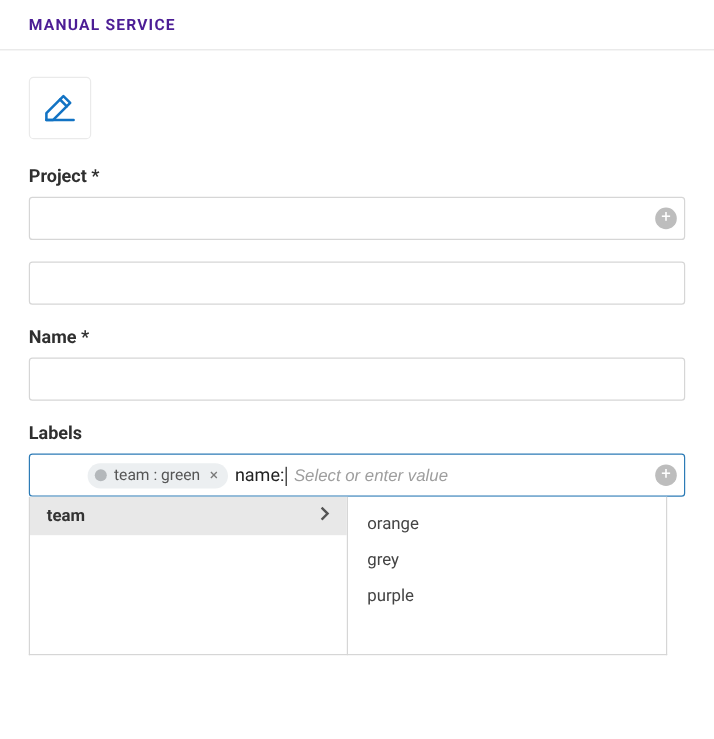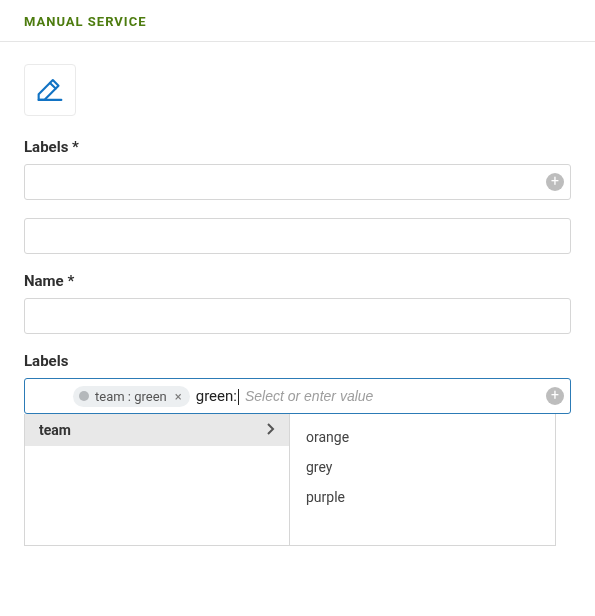--- a/index.html
+++ b/index.html
@@ -1,18 +1,18 @@
 <!DOCTYPE html>
 <html><head>
 <meta charset="utf-8">
 <style>
   * { box-sizing: border-box; margin: 0; padding: 0; }
   html, body { width: 595px; height: 616px; font-family: -apple-system, "Segoe UI", Roboto, "Helvetica Neue", Arial, sans-serif; background: #fff; color: #333; }
   .header { border-bottom: 1px solid #e5e5e5; padding: 14px 24px 12px; }
-  .header-title { font-size: 13px; font-weight: 700; letter-spacing: 1px; color: #4d7c0f; text-transform: uppercase; }
+  .header-title { font-size: 13px; font-weight: 700; letter-spacing: 1px; color: #4c1d95; text-transform: uppercase; }
   .content { padding: 22px 24px 0; }
   .icon-card { width: 52px; height: 52px; border: 1px solid #eaeaea; border-radius: 4px; display: flex; align-items: center; justify-content: center; margin-bottom: 22px; }
   .field { margin-bottom: 18px; }
   .field-label { font-size: 15px; font-weight: 700; color: #2f2f2f; margin-bottom: 8px; display: block; }
   .input-box { position: relative; width: 100%; height: 36px; border: 1px solid #d6d6d6; border-radius: 3px; background: #fff; display: flex; align-items: center; padding: 0 10px; }
   .input-box.focused { border-color: #2c7bb6; }
   .input-box input[type="text"] { border: none; outline: none; font-size: 14px; width: 100%; background: transparent; color: #333; }
   .input-box input::placeholder { color: #9e9e9e; font-style: italic; }
   .add-circle { position: absolute; right: 6px; top: 50%; transform: translateY(-50%); width: 18px; height: 18px; border-radius: 50%; background: #bdbdbd; display: flex; align-items: center; justify-content: center; color: #fff; font-size: 14px; line-height: 1; cursor: pointer; }
   .add-circle::before { content: "+"; position: relative; top: -1px; }
@@ -43,21 +43,21 @@
     <svg width="34" height="34" viewBox="0 0 48 48">
       <g fill="none" stroke="#1273c4" stroke-width="3" stroke-linecap="round" stroke-linejoin="round">
         <path d="M8 38 L8 30 L28 10 L36 18 L16 38 Z"></path>
         <path d="M24 14 L32 22"></path>
         <path d="M8 38 L40 38"></path>
       </g>
     </svg>
   </div>
 
   <div class="field">
-    <label class="field-label">Labels *</label>
+    <label class="field-label">Project *</label>
     <div class="input-box">
       <span class="add-circle"></span>
     </div>
   </div>
 
   <div class="field">
     <div class="input-box">
       <input type="text" style="">
     </div>
   </div>
@@ -70,21 +70,21 @@
   </div>
 
   <div class="field" style="margin-bottom:0;">
     <label class="field-label">Labels</label>
     <div class="input-box focused" style="padding-right:30px;padding-left:48px;">
       <span class="chip">
         <span class="dot"></span>
         <span>team : green</span>
         <span class="x">×</span>
       </span>
-      <span class="typed">green:</span>
+      <span class="typed">name:</span>
       <input type="text" class="labels-input" placeholder="Select or enter value" style="">
       <span class="add-circle"></span>
     </div>
     <div class="dropdown-wrap">
       <div class="dropdown">
         <div class="dd-left">
           <div class="dd-key">
             <span>team</span>
             <span class="chev">
               <svg width="8" height="12" viewBox="0 0 8 12">

